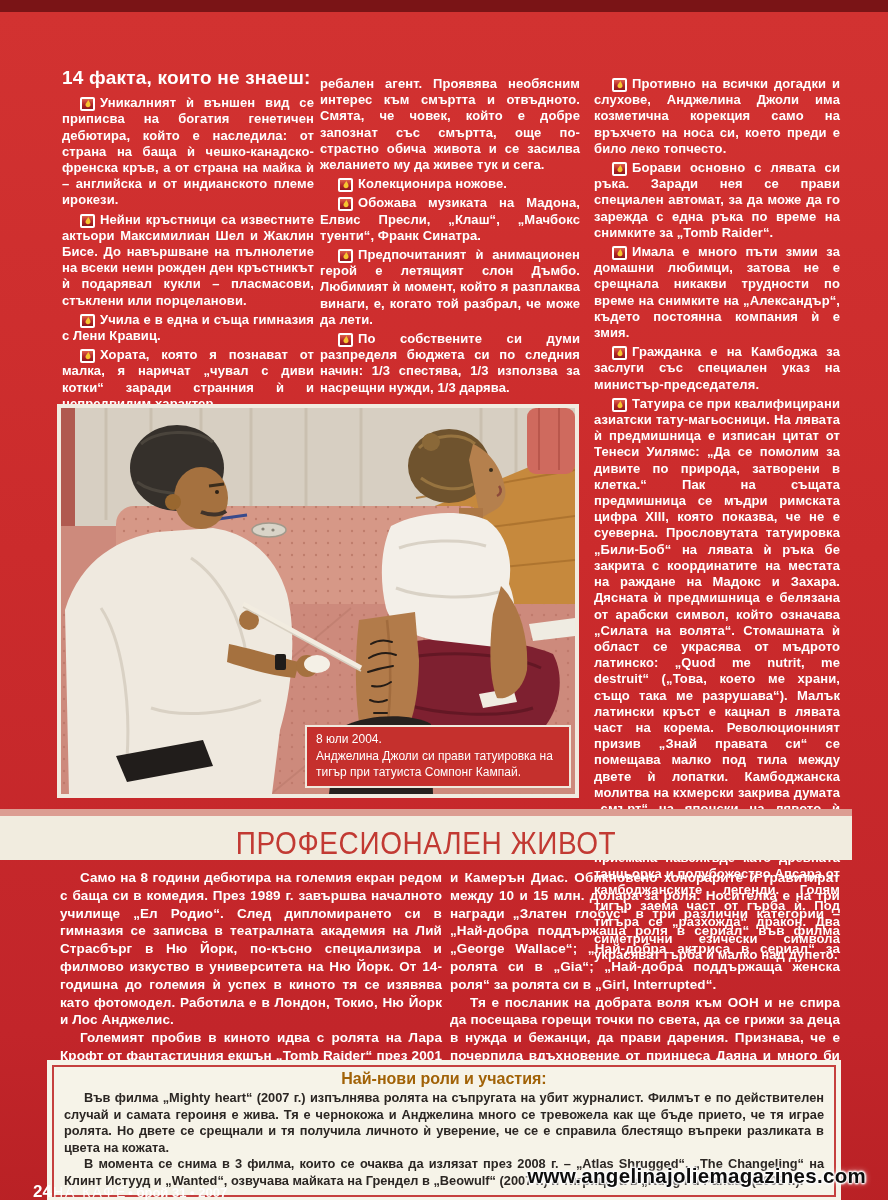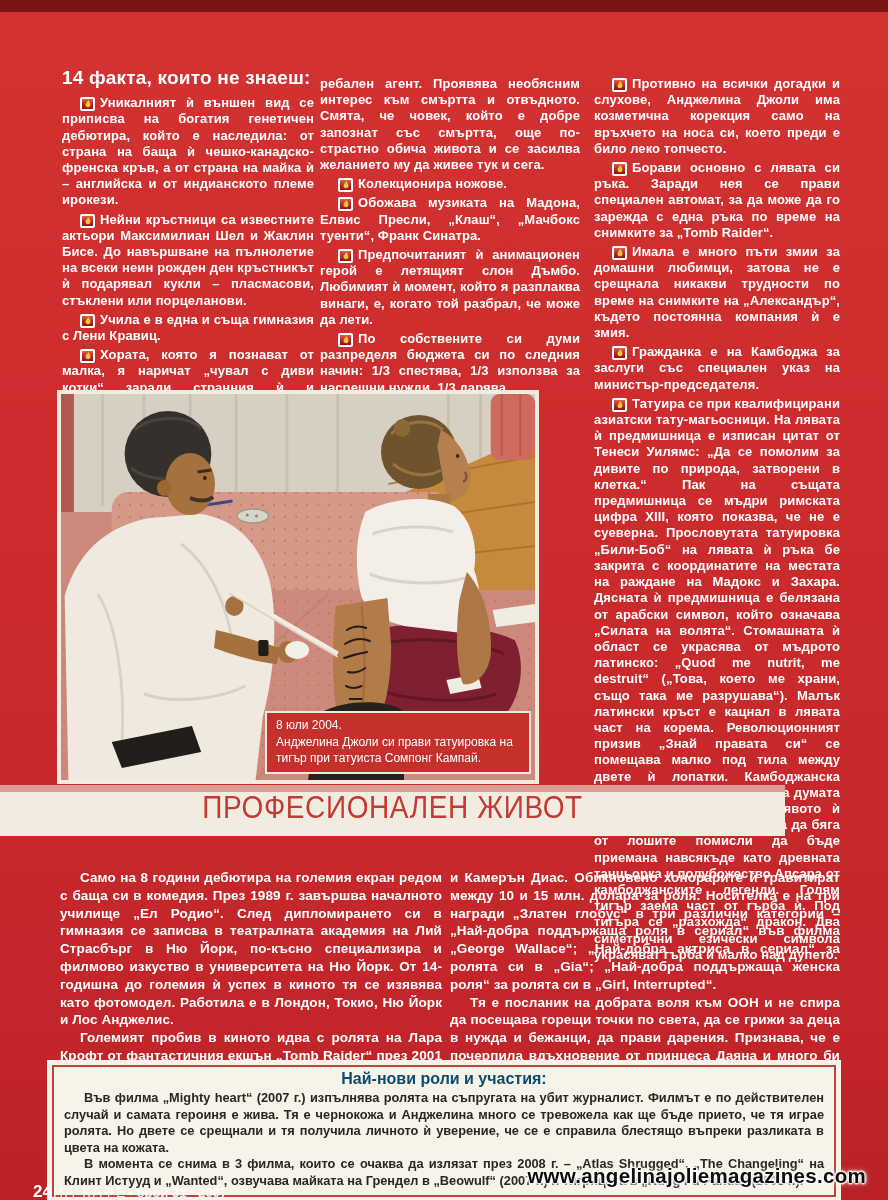--- a/index.html
+++ b/index.html
@@ -12,42 +12,42 @@
   .col1{left:62px;top:58px;width:252px}
   .col2{left:320px;top:64px;width:260px}
   .col3{left:594px;top:64px;width:246px}
   .facts-title{font-size:19px;font-weight:700;margin:0 0 9px 0;letter-spacing:.2px;text-align:left}
   .fact{text-indent:18px;margin-bottom:3px}
   .fact.cont{text-indent:0}
   .bullet{display:inline-flex;width:15px;height:14px;border:2px solid #fff;border-radius:2px;
           background:linear-gradient(180deg,#e0604c 0%,#b02428 55%,#8e181d 100%);
           align-items:center;justify-content:center;margin-right:5px;vertical-align:-2px}
   
-  .photo{position:absolute;left:57px;top:378px;width:482px;height:394px;
+  .photo{position:absolute;left:57px;top:392px;width:522px;height:394px;
          border:4px solid #f1ebe0;background:#cd8a7c}
   .photo svg{display:block;width:100%;height:100%}
   .caption{position:absolute;right:4px;bottom:6px;width:266px;background:#c5302d;
            border:2px solid #f0e9dd;color:#fff;font-size:12px;line-height:15.5px;
            font-weight:500;padding:5px 9px 6px;text-align:left}
   .caption .cap-date{margin-bottom:2px}
   
-  .band{position:absolute;left:0;top:773px;width:785px;height:51px;background:#f1ecdf;
-        border-top:7px solid #dc9d92;display:flex;align-items:flex-start;justify-content:center}
+  .band{position:absolute;left:0;top:797px;width:852px;height:51px;background:#f1ecdf;
+        border-top:7px solid #dc9d92;display:flex;align-items:flex-end;justify-content:center}
   .band-title{color:#c23a33;font-size:28px;font-weight:500;letter-spacing:.6px;transform:scaleY(1.1)}
   
   .pro-col{position:absolute;color:#fff;font-weight:700;font-size:13.5px;line-height:17.8px;
            text-align:justify;letter-spacing:.1px}
   .pro-left{left:60px;top:857px;width:382px}
   .pro-right{left:450px;top:857px;width:390px}
   .pro-col p{text-indent:20px}
   .pro-col p.cont{text-indent:0}
   
   .newsbox{position:absolute;left:47px;top:1048px;width:794px;background:#f6f3e8;padding:5px}
   .newsbox-inner{border:2px solid #c5403e;padding:2px 10px 5px}
-  .newsbox h2{color:#0c4a6e;font-size:16px;font-weight:700;text-align:center;margin:1px 0 2px}
+  .newsbox h2{color:#a16207;font-size:16px;font-weight:700;text-align:center;margin:1px 0 2px}
   .newsbox p{color:#2b2623;font-size:12.8px;line-height:16.6px;font-weight:600;
              text-align:justify;text-indent:20px}
   
   .folio{position:absolute;left:33px;top:1170px;color:#fff;display:flex;align-items:baseline;gap:1px}
   .folio .num{font-size:17px;font-weight:700}
   .folio .mag{font-size:14px;font-weight:400;letter-spacing:2px;opacity:.92}
   .folio .issue{font-size:13px;font-weight:700;opacity:.95}
   .url{position:absolute;right:22px;top:1152px;font-size:20.5px;font-weight:700;color:#0d0d0d;
        letter-spacing:.3px;cursor:pointer;
        text-shadow:0 0 3px #fff,0 0 3px #fff,0 0 6px #fff,0 1px 2px #fff,0 -1px 2px #fff,1px 0 2px #fff,-1px 0 2px #fff}

